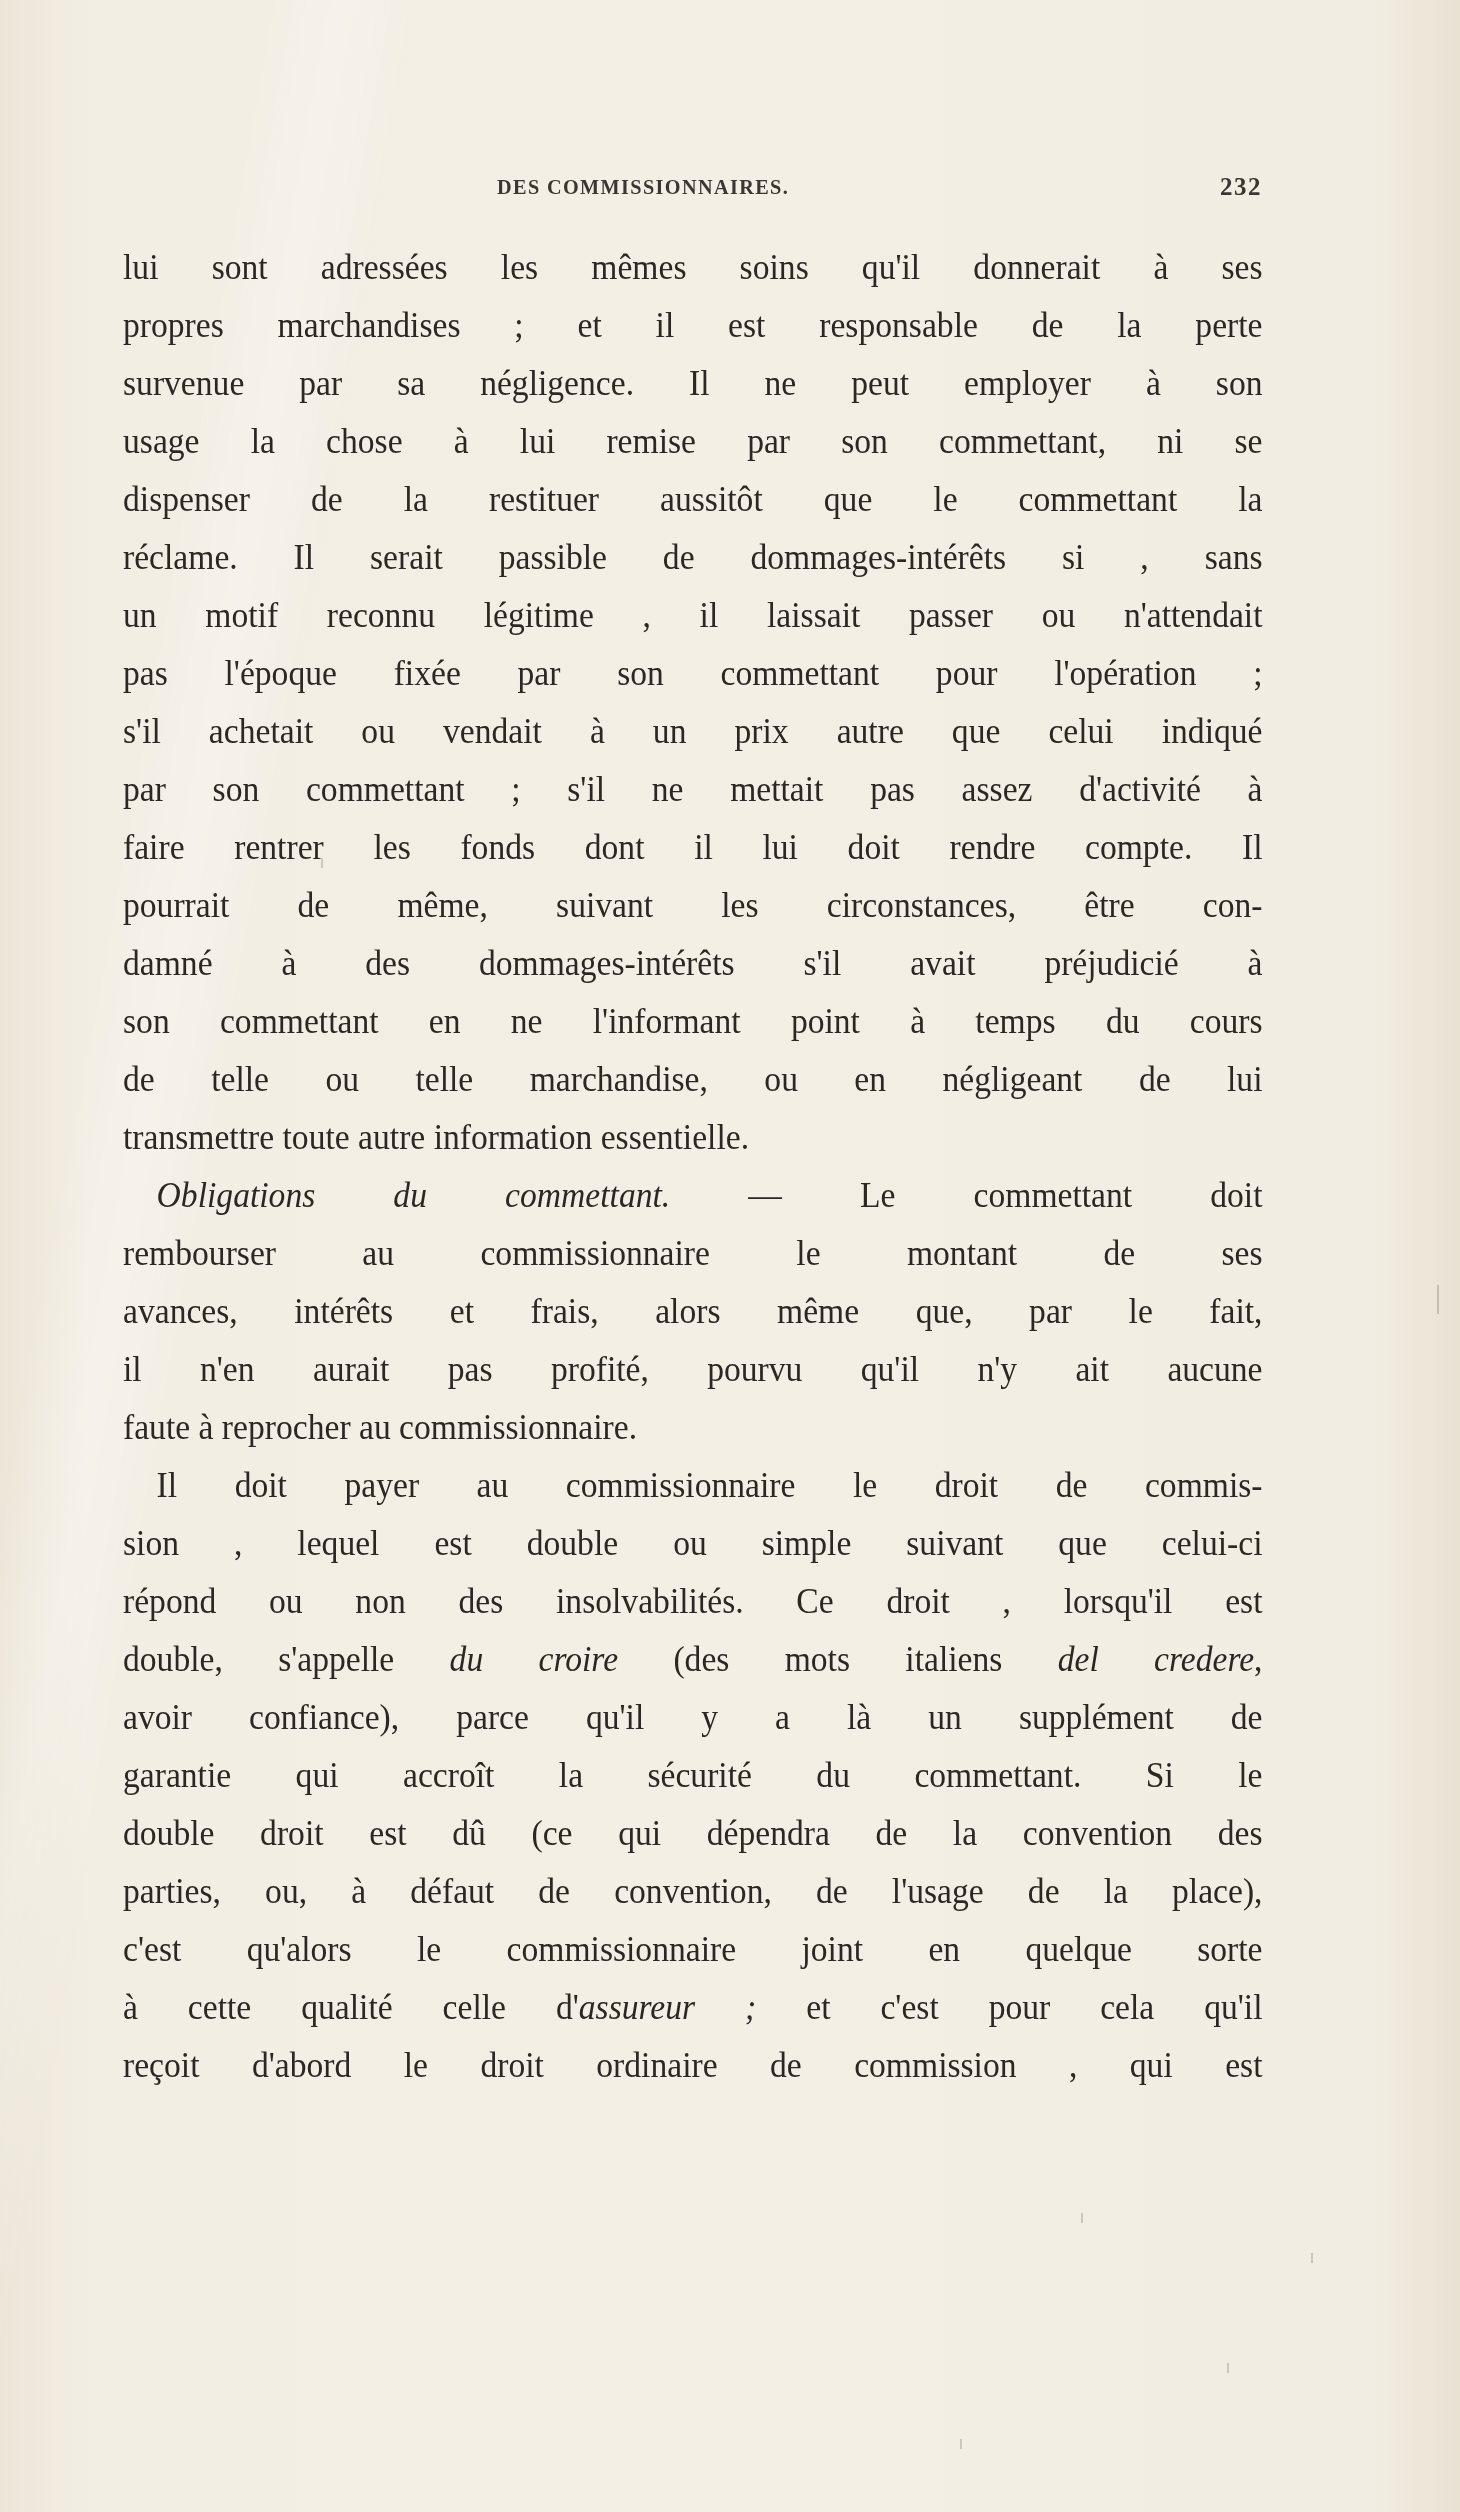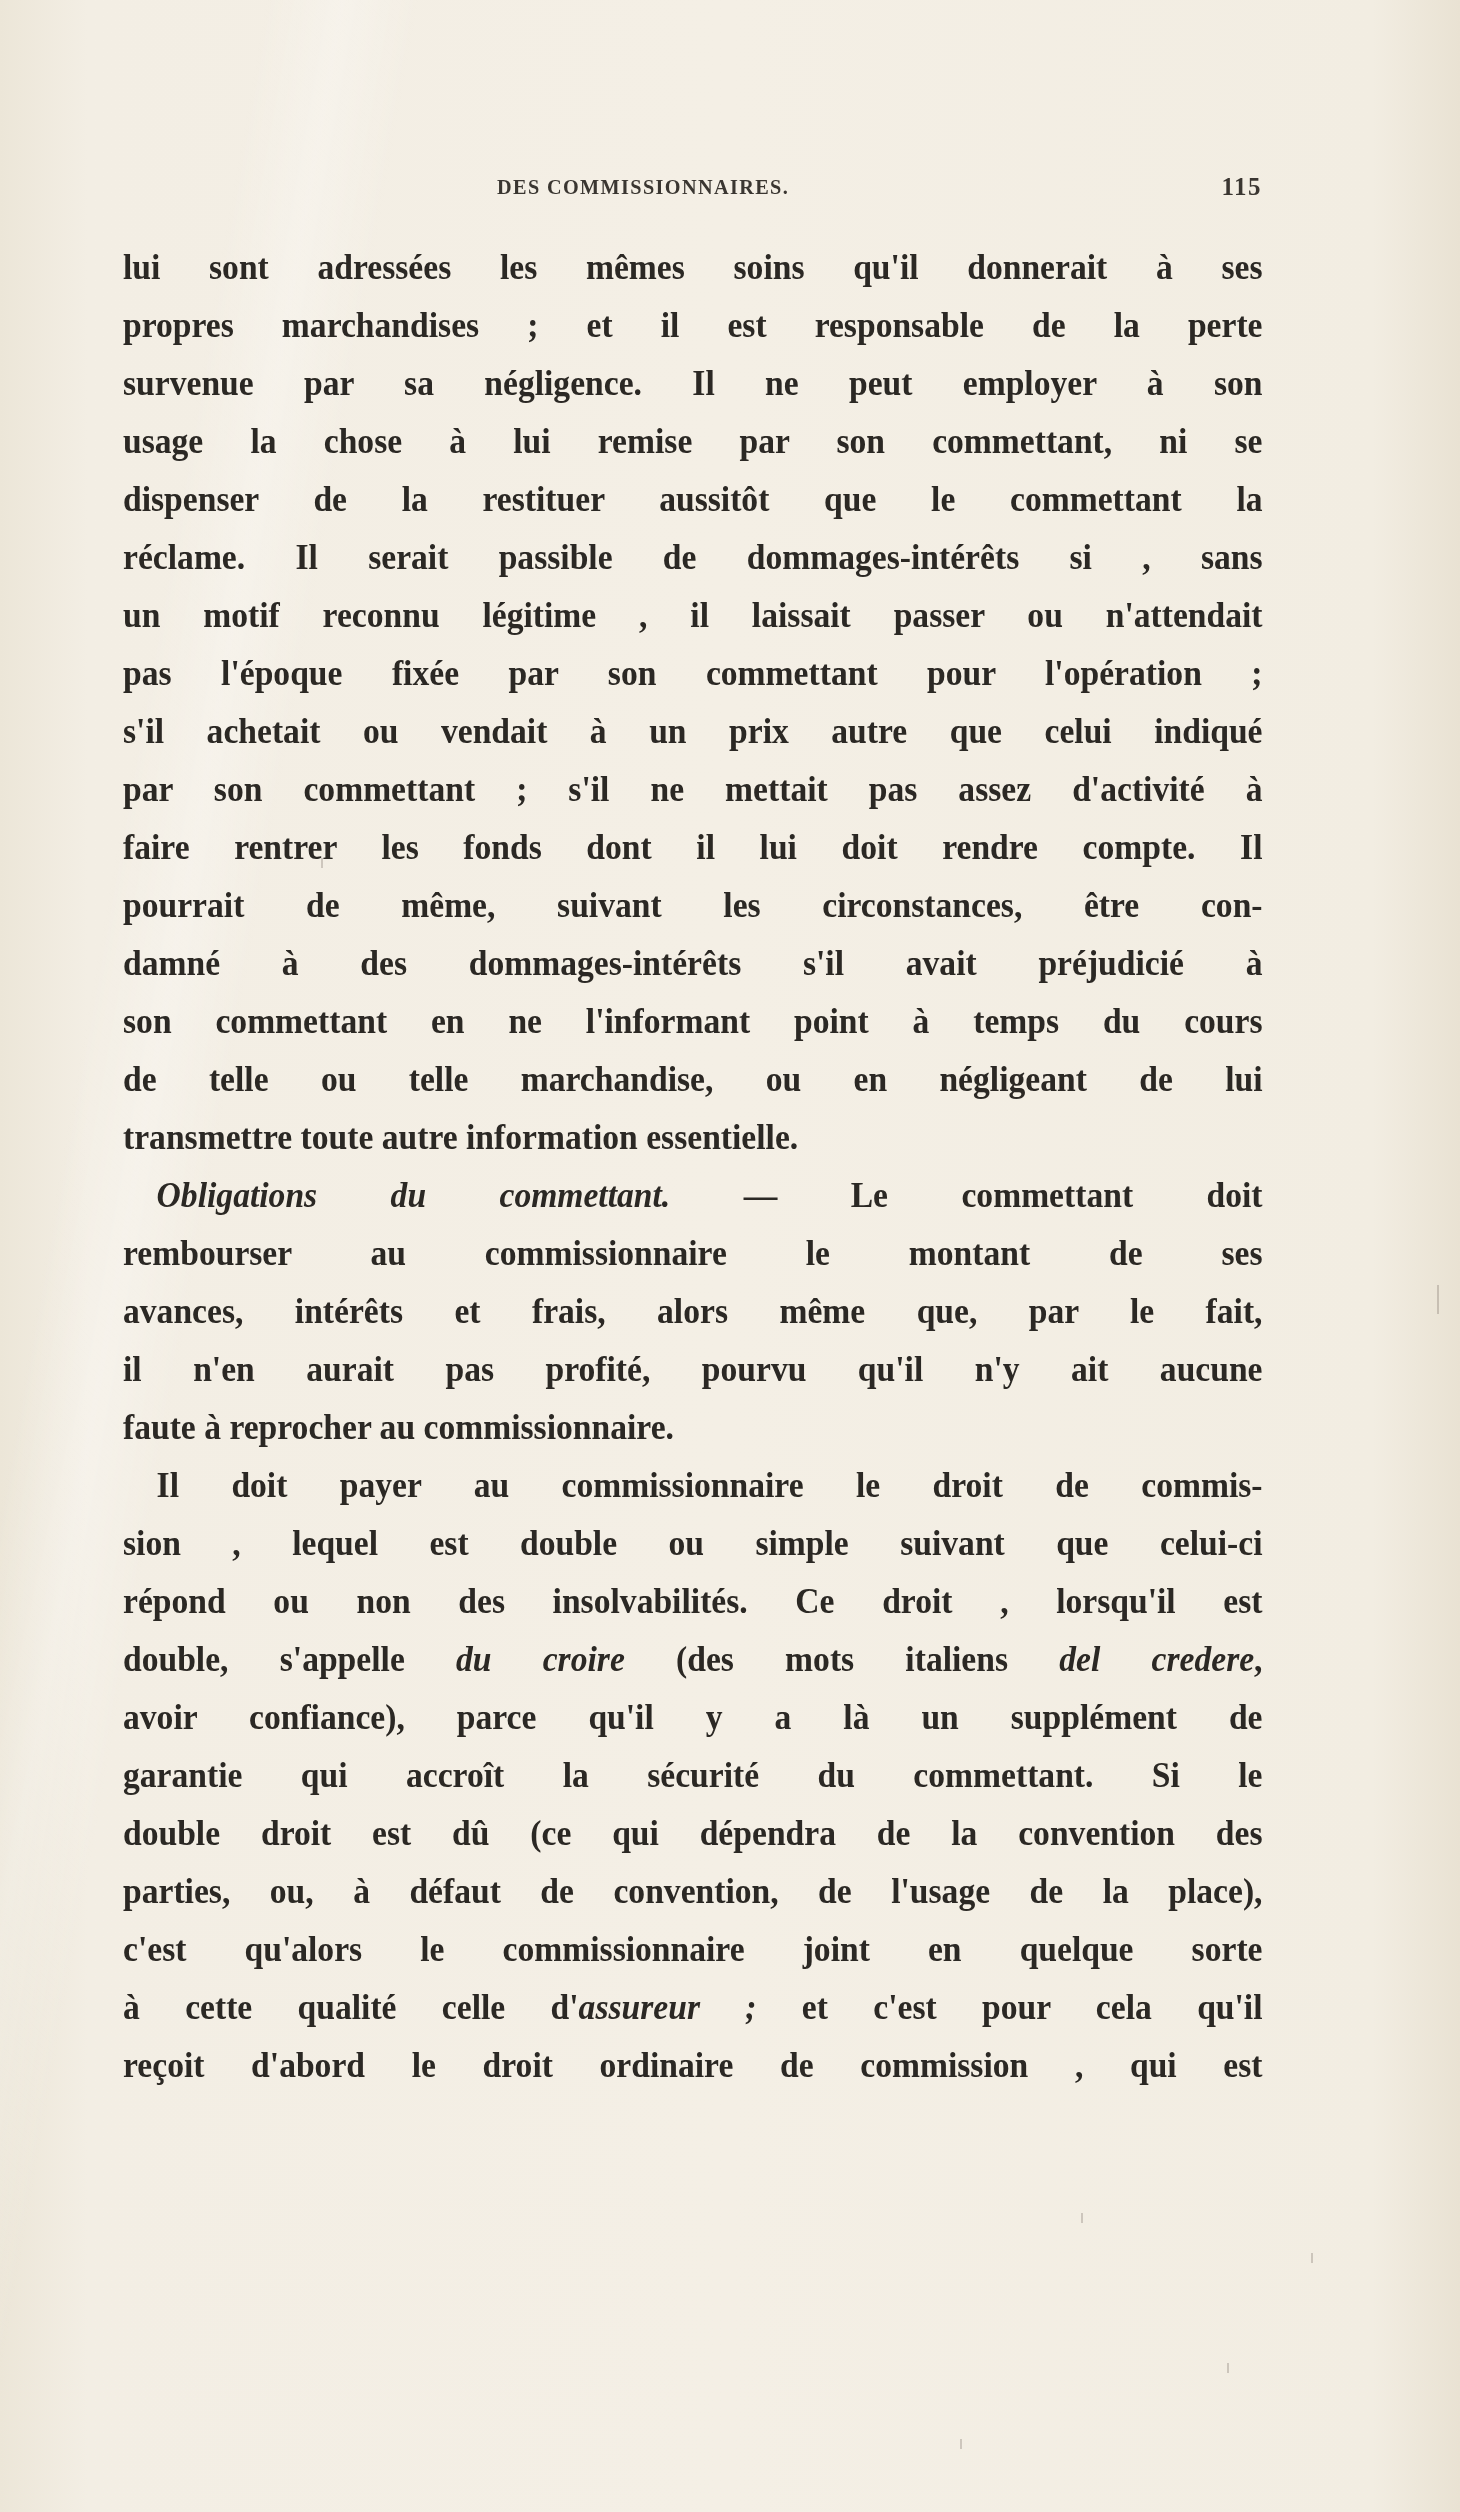--- a/index.html
+++ b/index.html
@@ -50,21 +50,20 @@
       font-size: 25px;
       font-weight: bold;
       color: #3a3631;
       letter-spacing: 1.5px;
     }
     .body-text {
       position: absolute;
       top: 242px;
       left: 0;
       width: 1139px;
-      font-weight: bold;
     }
     .line {
       display: block;
       height: 58px;
       line-height: 51px;
       font-size: 35px;
       white-space: nowrap;
       text-align: justify;
       text-align-last: justify;
       transform: scaleX(0.96);
@@ -88,21 +87,21 @@
       background: rgba(90, 80, 70, 0.25);
     }
   </style>
 </head>
 <body>
 
 <div class="page">
 
   <div class="running-head">
     <span class="running-title">DES COMMISSIONNAIRES.</span>
-    <span class="page-number">115</span>
+    <span class="page-number">232</span>
   </div>
 
   <div class="body-text">
 
     <span class="line">lui sont adressées les mêmes soins qu'il donnerait à ses</span>
     <span class="line">propres marchandises ; et il est responsable de la perte</span>
     <span class="line">survenue par sa négligence. Il ne peut employer à son</span>
     <span class="line">usage la chose à lui remise par son commettant, ni se</span>
     <span class="line">dispenser de la restituer aussitôt que le commettant la</span>
     <span class="line">réclame. Il serait passible de dommages-intérêts si , sans</span>

